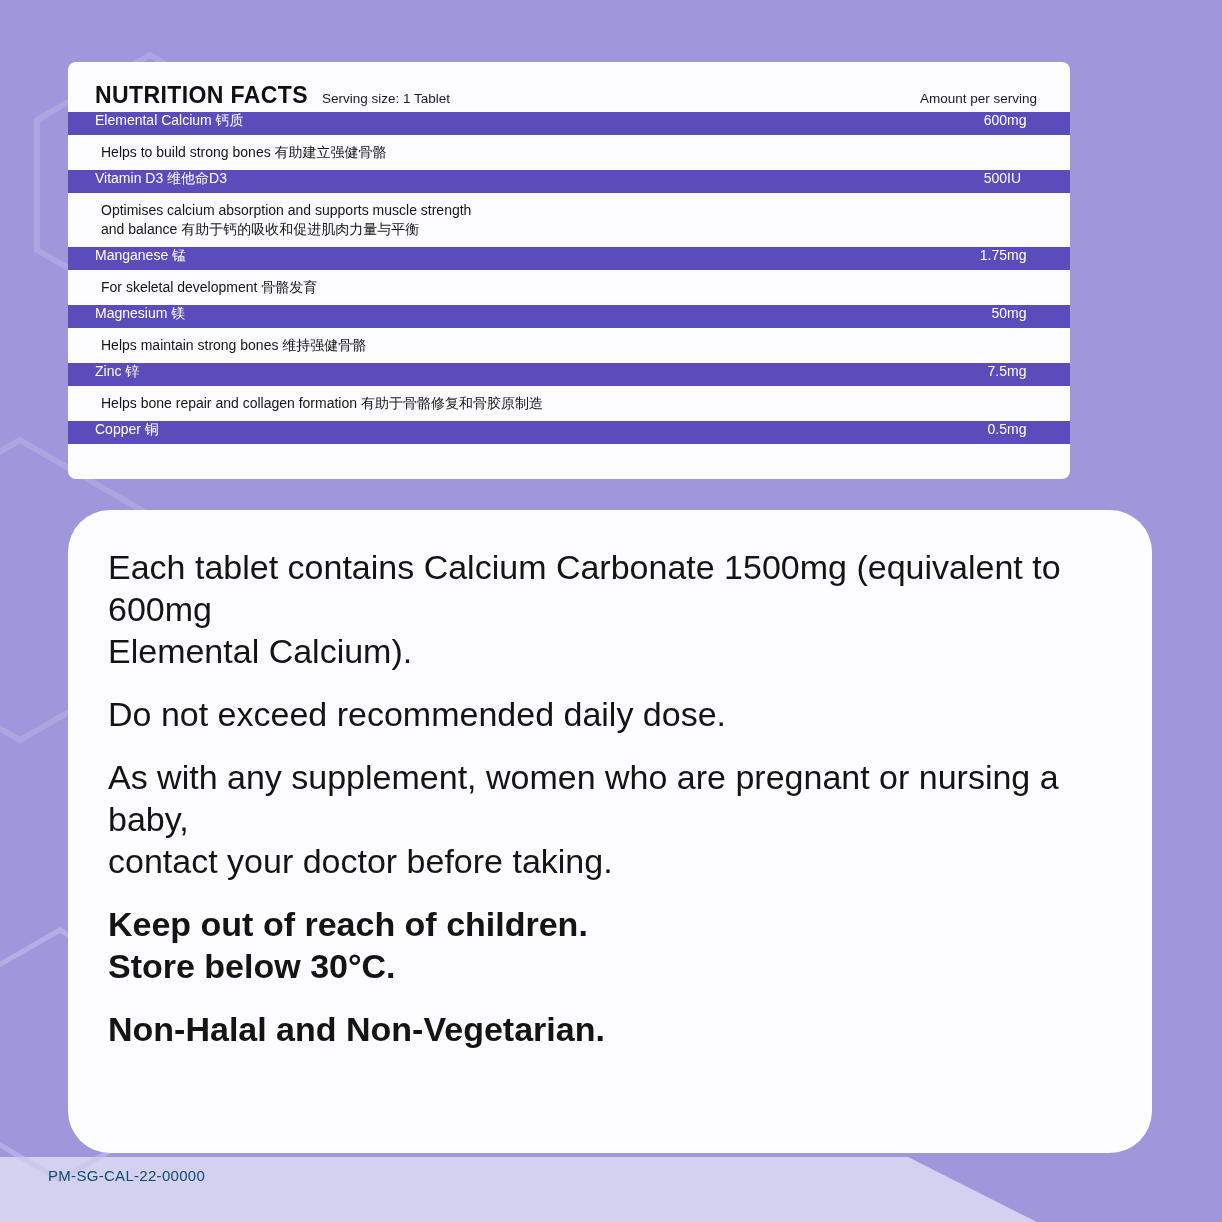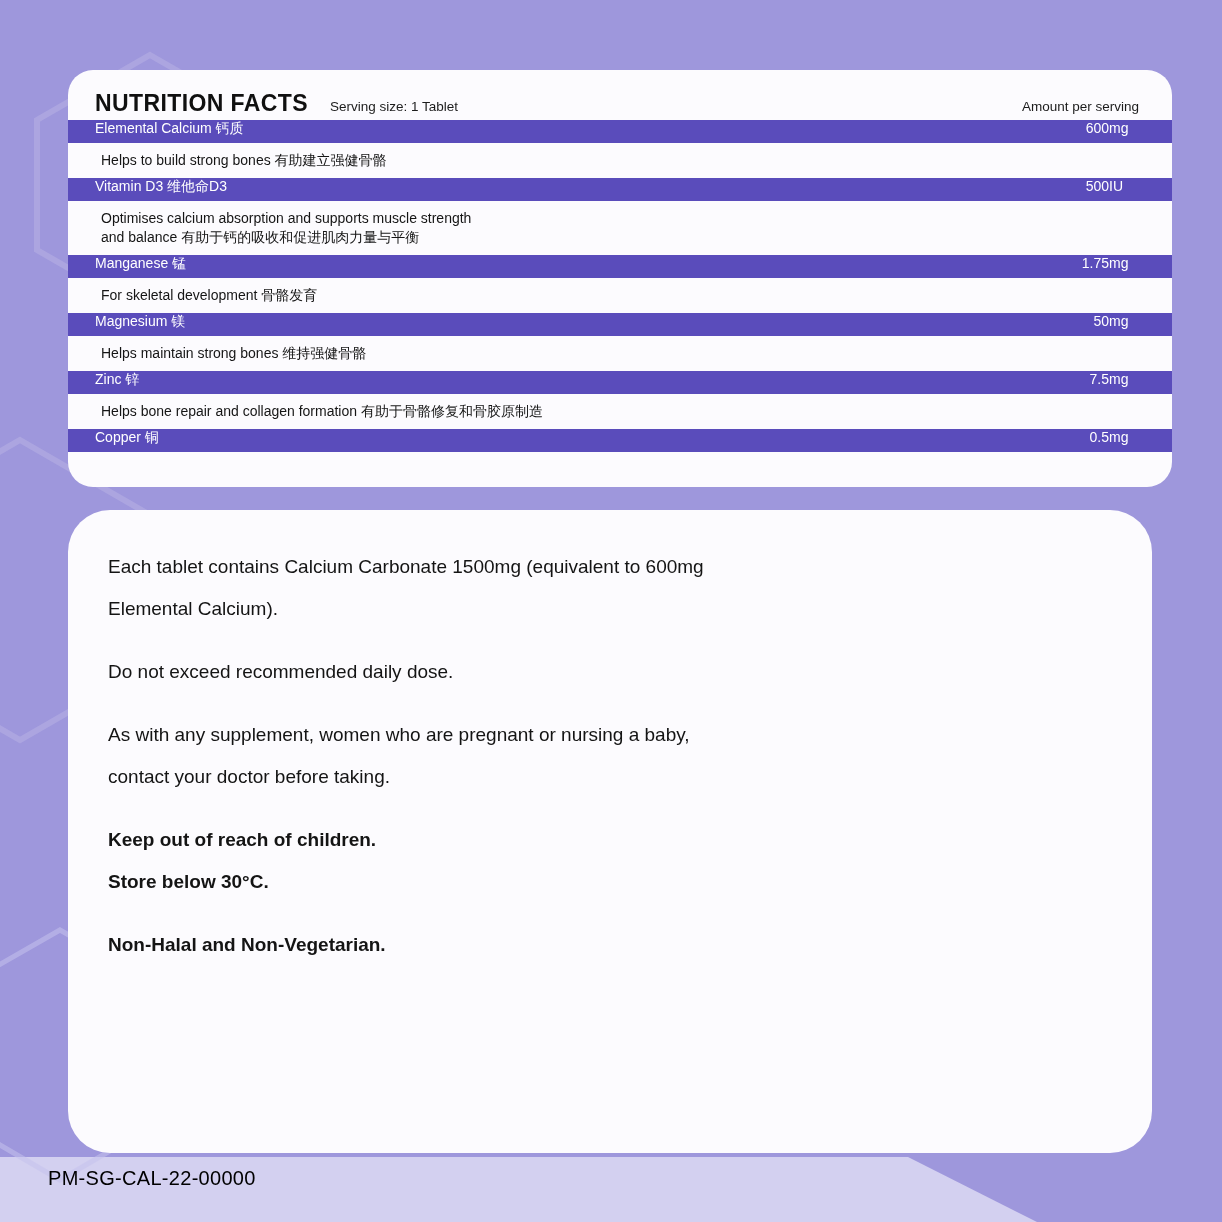--- a/index.html
+++ b/index.html
@@ -3,44 +3,44 @@
 <meta charset="utf-8">
 <style>
   *{margin:0;padding:0;box-sizing:border-box}
   html,body{width:1222px;height:1222px}
   body{
     position:relative;overflow:hidden;background:#9e97dc;
     font-family:"Liberation Sans", sans-serif;color:#121212;
   }
   .bg-layer{position:absolute;inset:0;z-index:0}
   .card{position:absolute;background:#fcfbfe;z-index:1;overflow:hidden}
-  .card.facts{left:68px;top:70px;width:1104px;height:417px;border-radius:25px}
+  .card.facts{left:68px;top:62px;width:1002px;height:417px;border-radius:8px}
   .card.info{left:68px;top:510px;width:1084px;height:643px;border-radius:42px}
 
   
   .facts-header{display:flex;align-items:baseline;height:50px;padding:20px 33px 0 27px}
   .facts-title{font-size:23px;font-weight:bold;letter-spacing:.4px;color:#101010}
-  .serving{font-size:13.5px;color:#1c1c1c;margin-left:22px}
+  .serving{font-size:13.5px;color:#1c1c1c;margin-left:14px}
   .amount{font-size:13.5px;color:#1c1c1c;margin-left:auto}
   .bar{display:flex;align-items:flex-start;background:#5a4cbb;color:#fff;height:23px;
        padding:0 33px 0 27px;font-size:14px}
   .bar-name{flex:1}
   .bar-val{min-width:60px;text-align:right;}
   .bar-unit{width:30px;text-align:left}
   .desc{display:flex;align-items:center;min-height:35px;padding:8px 33px;
         font-size:14px;line-height:19px;color:#151515;white-space:pre-line}
 
   
-  .info-body{padding:36px 28px 0 40px;font-size:19px;line-height:42px;color:#141414}
+  .info-body{padding:36px 28px 0 40px;font-size:34px;line-height:42px;color:#141414}
   .info-body p{white-space:pre-line;margin:0 0 21px 0}
   .info-body p.bold{font-weight:bold}
   .p-title{display:block;font-weight:bold}
 
   .footer-code{position:absolute;left:48px;top:1167px;z-index:1;
-               font-size:20px;color:#000000;letter-spacing:.3px}
+               font-size:15px;color:#0c4a6e;letter-spacing:.3px}
 </style>
 </head>
 <body>
 
 <svg class="bg-layer" width="1222" height="1222" viewBox="0 0 1222 1222">
   <rect width="1222" height="1222" fill="#9e97dc"></rect>
   <polygon points="0,1157 908,1157 1037,1222 0,1222" fill="#d3d0f0"></polygon>
   <polygon points="150,55 263,120 263,250 150,315 37,250 37,120" fill="none" stroke="#b0aae2" stroke-width="6" opacity="0.75"></polygon>
   <polygon points="20,440 150,515 150,665 20,740 -110,665 -110,515" fill="none" stroke="#b0aae2" stroke-width="6" opacity="0.75"></polygon>
   <polygon points="60,930 168,992 168,1117 60,1180 -48,1117 -48,992" fill="none" stroke="#c5c1ec" stroke-width="5" opacity="0.55"></polygon>

